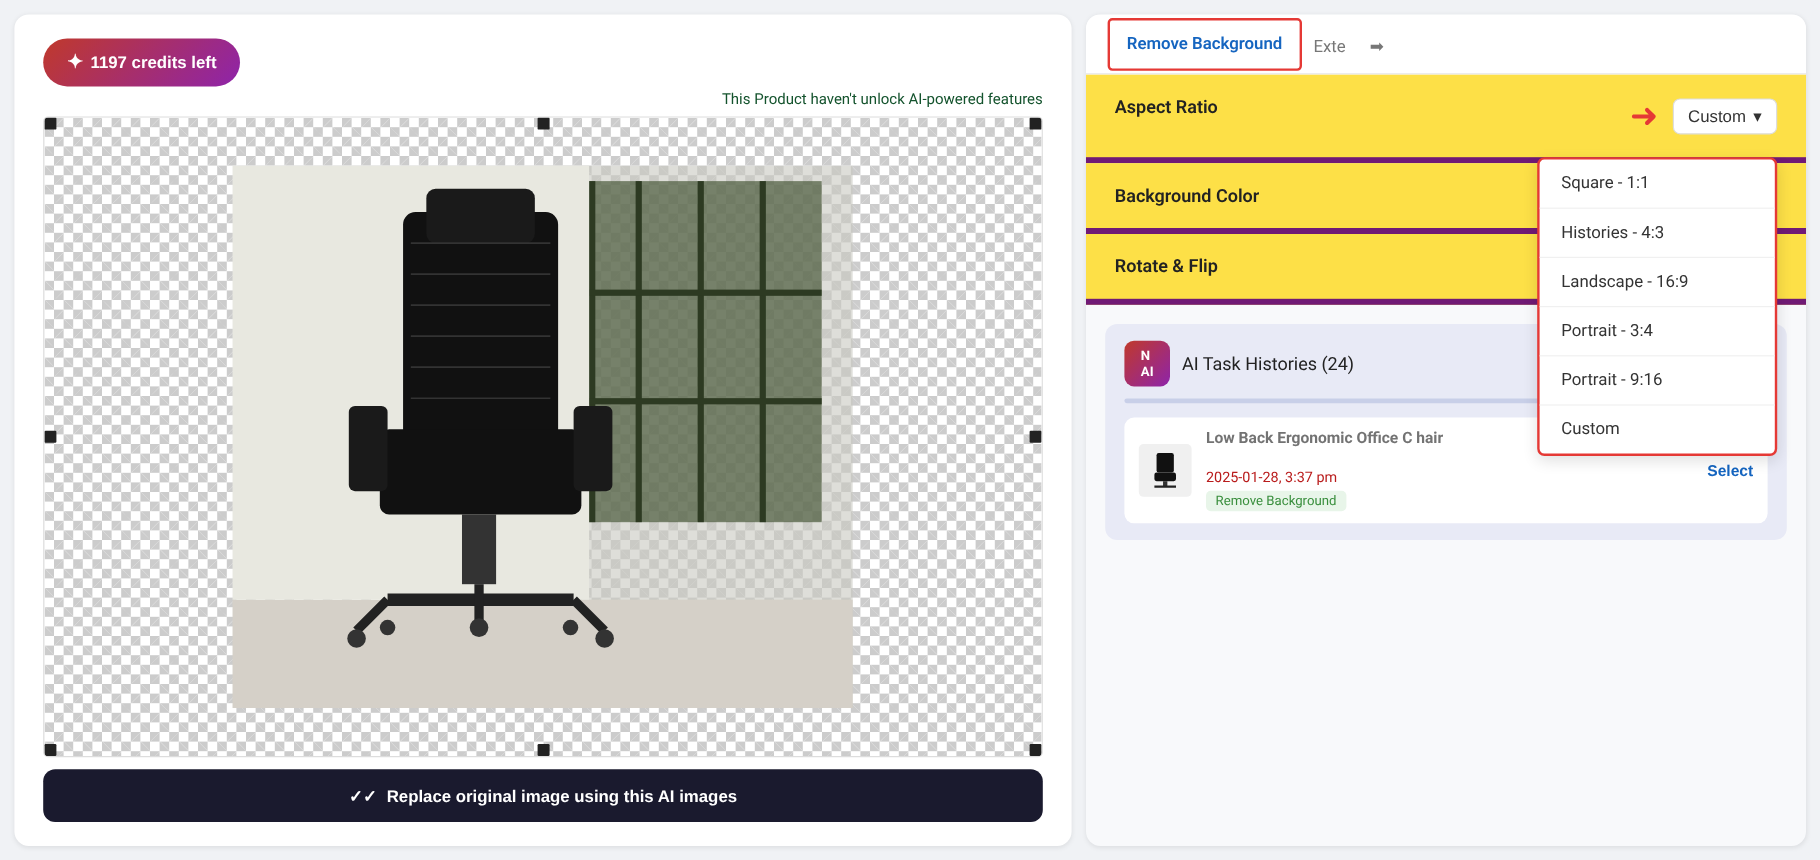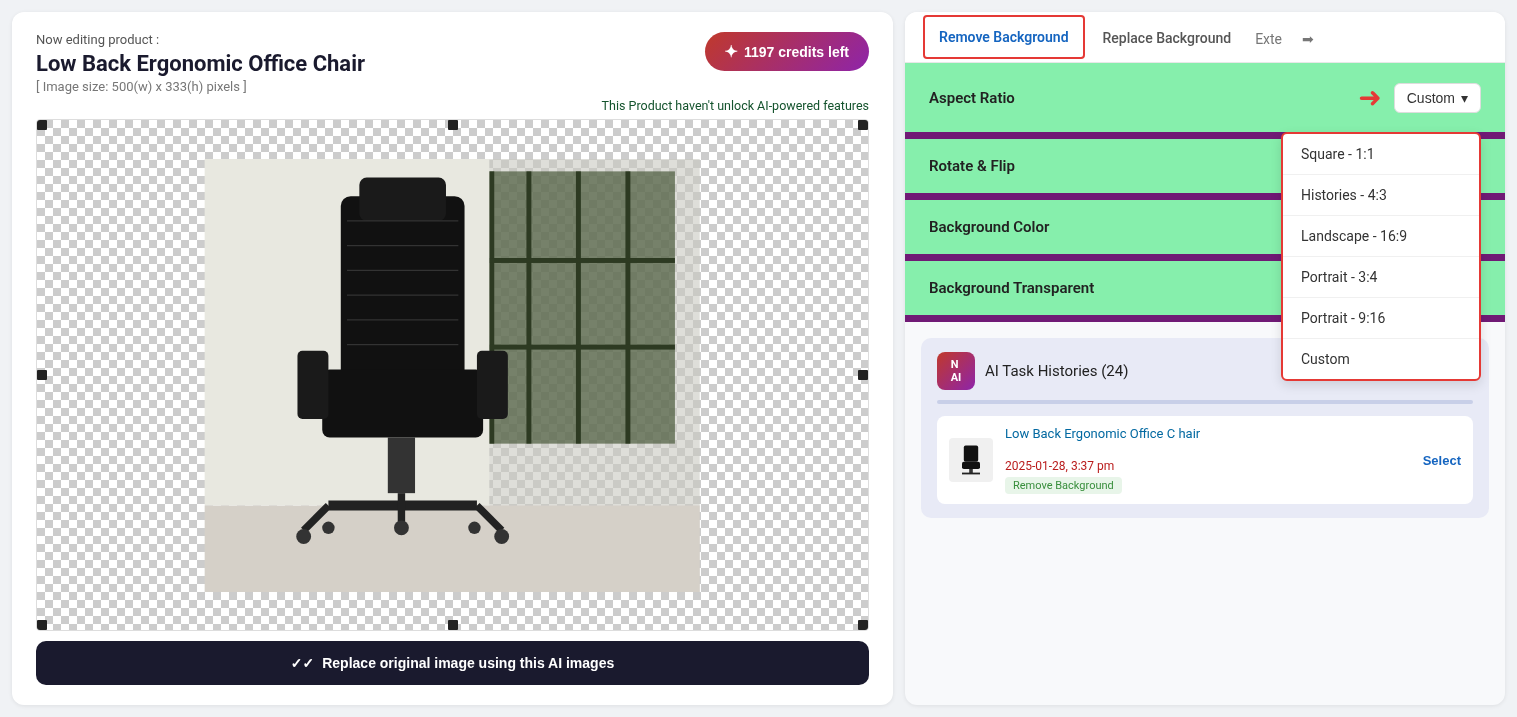--- a/index.html
+++ b/index.html
@@ -185,25 +185,25 @@
 
     .right-content {
       flex: 1;
       overflow-y: auto;
       padding: 0;
       position: relative;
     }
 
     .section-row {
       display: flex;
-      align-items: center;
+      align-items: flex-start;
       justify-content: space-between;
       padding: 18px 24px;
-      border-bottom: 7px solid #701a75;
-      background: #86efac;
+      border-bottom: 5px solid #701a75;
+      background: #fde047;
       position: relative;
     }
 
     .section-label {
       font-size: 15px;
       font-weight: 600;
       color: #222;
     }
 
     .custom-dropdown-btn {
@@ -327,22 +327,22 @@
       justify-content: center;
       flex-shrink: 0;
     }
 
     .history-info {
       flex: 1;
     }
 
     .history-title {
       font-size: 13px;
-      font-weight: 400;
-      color: #0369a1;
+      font-weight: 700;
+      color: #737373;
     }
 
     .history-date {
       font-size: 12px;
       color: #b91c1c;
       margin-top: 18px;
     }
 
     .history-tag {
       background: #e8f5e9;
@@ -372,25 +372,20 @@
       border-radius: 4px;
       padding: 12px 14px;
       margin: 0 2px;
     }
   </style>
 </head>
 <body>
 
 <div class="left-panel">
   <div class="header-row">
-    <div>
-      <div class="editing-label">Now editing product :</div>
-      <div class="product-title">Low Back Ergonomic Office Chair</div>
-      <div class="image-size">[ Image size: 500(w) x 333(h) pixels ]</div>
-    </div>
     <button class="credits-btn">
       <span class="star-icon">✦</span>
       <span>1197 credits left</span>
     </button>
   </div>
 
   <div class="ai-notice">This Product haven't unlock AI-powered features</div>
 
   <div class="image-area">
     <div class="checkerboard"></div>
@@ -457,23 +452,20 @@
     <span>✓✓</span>
     <span>Replace original image using this AI images</span>
   </button>
 </div>
 
 <div class="right-panel">
 
   <div class="tabs-row">
     <div class="tab red-border-tab" style="color:#1565c0; border:2px solid #e53935; border-radius:4px; font-weight:600;">
       <span>Remove Background</span>
-    </div>
-    <div class="tab">
-      <span>Replace Background</span>
     </div>
     <div class="tab-extend">
       <span>Exte</span>
       <span>➡</span>
     </div>
   </div>
 
   <div class="right-content">
 
     <div class="section-row section-with-dropdown">
@@ -490,30 +482,27 @@
         <div class="dropdown-item">Square - 1:1</div>
         <div class="dropdown-item">Histories - 4:3</div>
         <div class="dropdown-item">Landscape - 16:9</div>
         <div class="dropdown-item">Portrait - 3:4</div>
         <div class="dropdown-item">Portrait - 9:16</div>
         <div class="dropdown-item">Custom</div>
       </div>
     </div>
 
     <div class="section-row">
+      <span class="section-label">Background Color</span>
+    </div>
+
+    <div class="section-row">
       <span class="section-label">Rotate &amp; Flip</span>
     </div>
 
-    <div class="section-row">
-      <span class="section-label">Background Color</span>
-    </div>
-
-    <div class="section-row">
-      <span class="section-label">Background Transparent</span>
-    </div>
 
     <div class="ai-histories">
       <div class="ai-histories-header">
         <div style="display:flex;align-items:center;">
           <div class="ai-logo">
             <span>N<br>AI</span>
           </div>
           <span class="ai-histories-title">AI Task Histories (24)</span>
         </div>
         <div class="ai-count">

